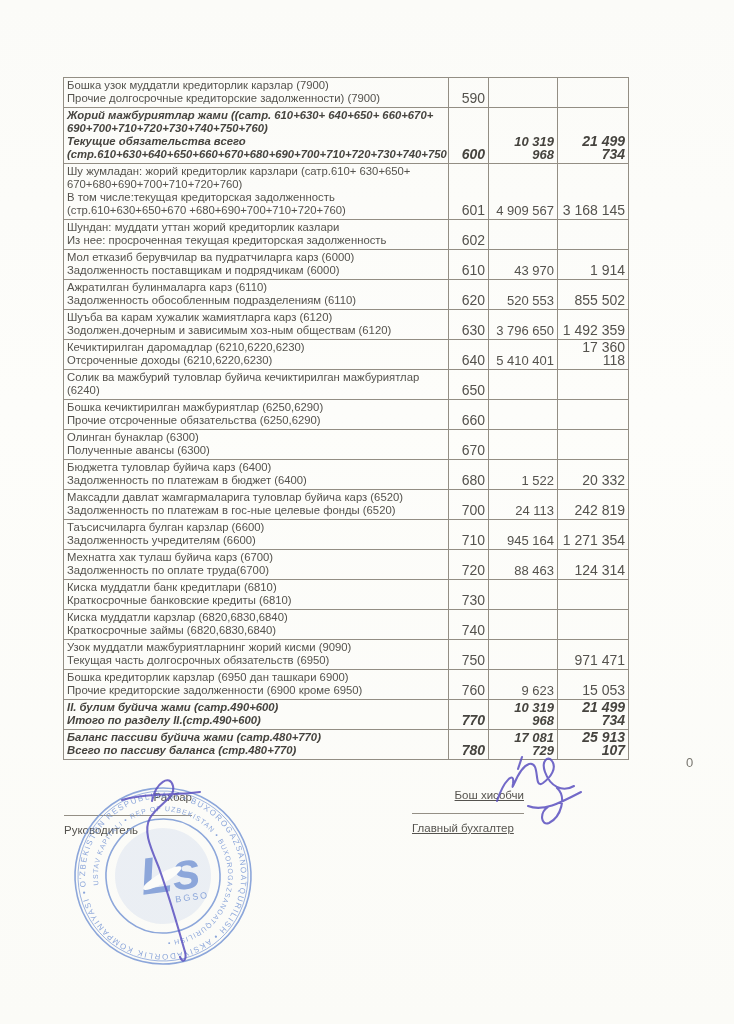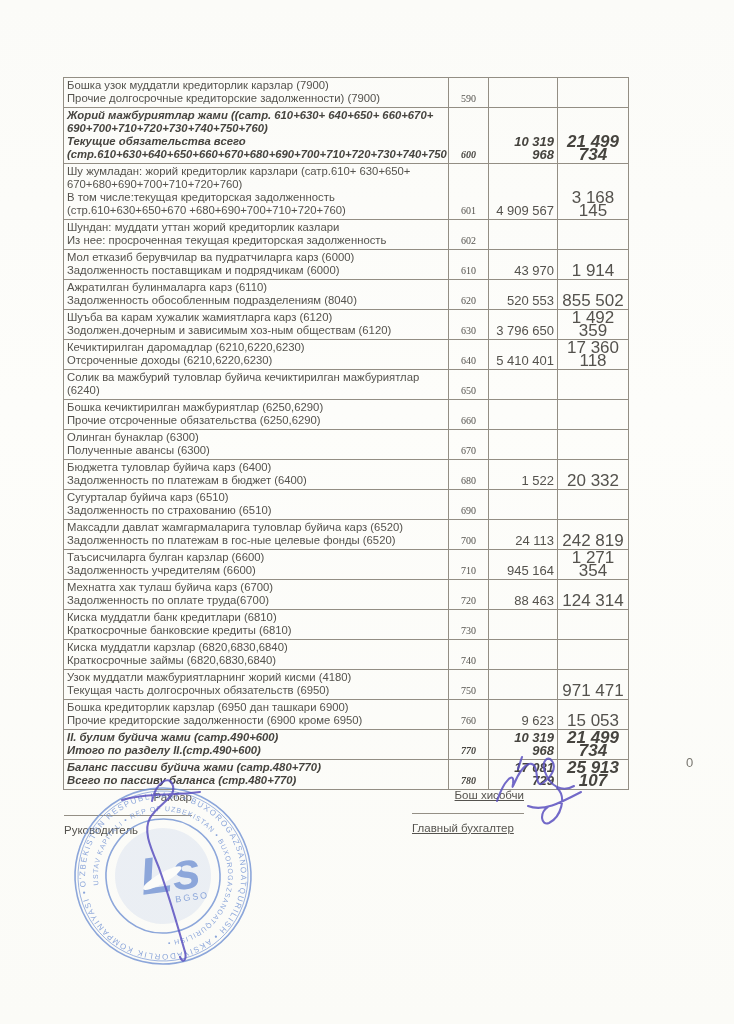--- a/index.html
+++ b/index.html
@@ -15,23 +15,23 @@
     border-collapse:collapse;table-layout:fixed;
     font-size:11.3px;line-height:13px;color:#54524d;
   }
   table.sheet td{
     border:1px solid #938e84;
     padding:1px 3px 2px 3px;
     vertical-align:bottom;
     overflow:hidden;
   }
   td.c-label{width:378px;padding-left:4px;}
-  td.c-code{width:33px;text-align:center;padding-right:4px;font-size:10px;font-family:Liberation Serif, serif;}
+  td.c-code{width:33px;text-align:right;padding-right:4px;font-size:14px;}
   td.c-v1{width:62px;text-align:right;padding-right:4px;font-size:13px;}
-  td.c-v2{width:64px;text-align:center;padding-right:4px;font-size:17px;position:relative;}
+  td.c-v2{width:64px;text-align:right;padding-right:4px;font-size:14px;position:relative;}
   .lbl-line{white-space:nowrap;}
   tr.emph{font-weight:bold;font-style:italic;color:#46443f;}
   .zero-mark{
     position:absolute;left:686px;top:755px;font-size:13px;color:#7a7871;
   }
   .sig-block{position:absolute;font-size:11.5px;color:#55534e;}
   .sig-left{left:64px;top:791px;}
   .sig-right{left:412px;top:789px;text-decoration:underline;}
   .sig-row{display:flex;align-items:flex-end;flex-direction:column;}
   .uline{display:inline-block;border-bottom:1px solid #948f85;height:12px;}
@@ -94,21 +94,21 @@
             <div class="lbl-line">Мол етказиб берувчилар ва пудратчиларга карз (6000)</div>
             <div class="lbl-line">Задолженность поставщикам и подрядчикам  (6000)</div>
           </td>
     <td class="c-code">610</td>
     <td class="c-v1">43 970</td>
     <td class="c-v2">1 914</td>
   </tr>
         <tr>
     <td class="c-label">
             <div class="lbl-line">Ажратилган булинмаларга карз (6110)</div>
-            <div class="lbl-line">Задолженность обособленным  подразделениям (8040)</div>
+            <div class="lbl-line">Задолженность обособленным  подразделениям (6110)</div>
           </td>
     <td class="c-code">620</td>
     <td class="c-v1">520 553</td>
     <td class="c-v2">855 502</td>
   </tr>
         <tr>
     <td class="c-label">
             <div class="lbl-line">Шуъба ва карам хужалик жамиятларга карз (6120)</div>
             <div class="lbl-line">Зодолжен.дочерным и зависимым хоз-ным обществам (6120)</div>
           </td>
@@ -156,29 +156,20 @@
     <td class="c-label">
             <div class="lbl-line">Бюджетга туловлар буйича карз (6400)</div>
             <div class="lbl-line">Задолженность по платежам в бюджет (6400)</div>
           </td>
     <td class="c-code">680</td>
     <td class="c-v1">1 522</td>
     <td class="c-v2">20 332</td>
   </tr>
         <tr>
     <td class="c-label">
-            <div class="lbl-line">Сугурталар буйича карз (6510)</div>
-            <div class="lbl-line">Задолженность по страхованию (6510)</div>
-          </td>
-    <td class="c-code">690</td>
-    <td class="c-v1"></td>
-    <td class="c-v2"></td>
-  </tr>
-        <tr>
-    <td class="c-label">
             <div class="lbl-line">Максадли давлат жамгармаларига туловлар буйича карз (6520)</div>
             <div class="lbl-line">Задолженность по платежам в гос-ные целевые фонды (6520)</div>
           </td>
     <td class="c-code">700</td>
     <td class="c-v1">24 113</td>
     <td class="c-v2">242 819</td>
   </tr>
         <tr>
     <td class="c-label">
             <div class="lbl-line">Таъсисчиларга булган карзлар (6600)</div>
@@ -210,21 +201,21 @@
     <td class="c-label">
             <div class="lbl-line">Киска муддатли карзлар (6820,6830,6840)</div>
             <div class="lbl-line">Краткосрочные займы (6820,6830,6840)</div>
           </td>
     <td class="c-code">740</td>
     <td class="c-v1"></td>
     <td class="c-v2"></td>
   </tr>
         <tr>
     <td class="c-label">
-            <div class="lbl-line">Узок муддатли мажбуриятларнинг жорий кисми (4180)</div>
+            <div class="lbl-line">Узок муддатли мажбуриятларнинг жорий кисми (9090)</div>
             <div class="lbl-line">Текущая часть долгосрочных обязательств (6950)</div>
           </td>
     <td class="c-code">750</td>
     <td class="c-v1"></td>
     <td class="c-v2">971 471</td>
   </tr>
         <tr>
     <td class="c-label">
             <div class="lbl-line">Бошка кредиторлик карзлар (6950 дан ташкари 6900)</div>
             <div class="lbl-line">Прочие кредиторские задолженности (6900 кроме 6950)</div>

